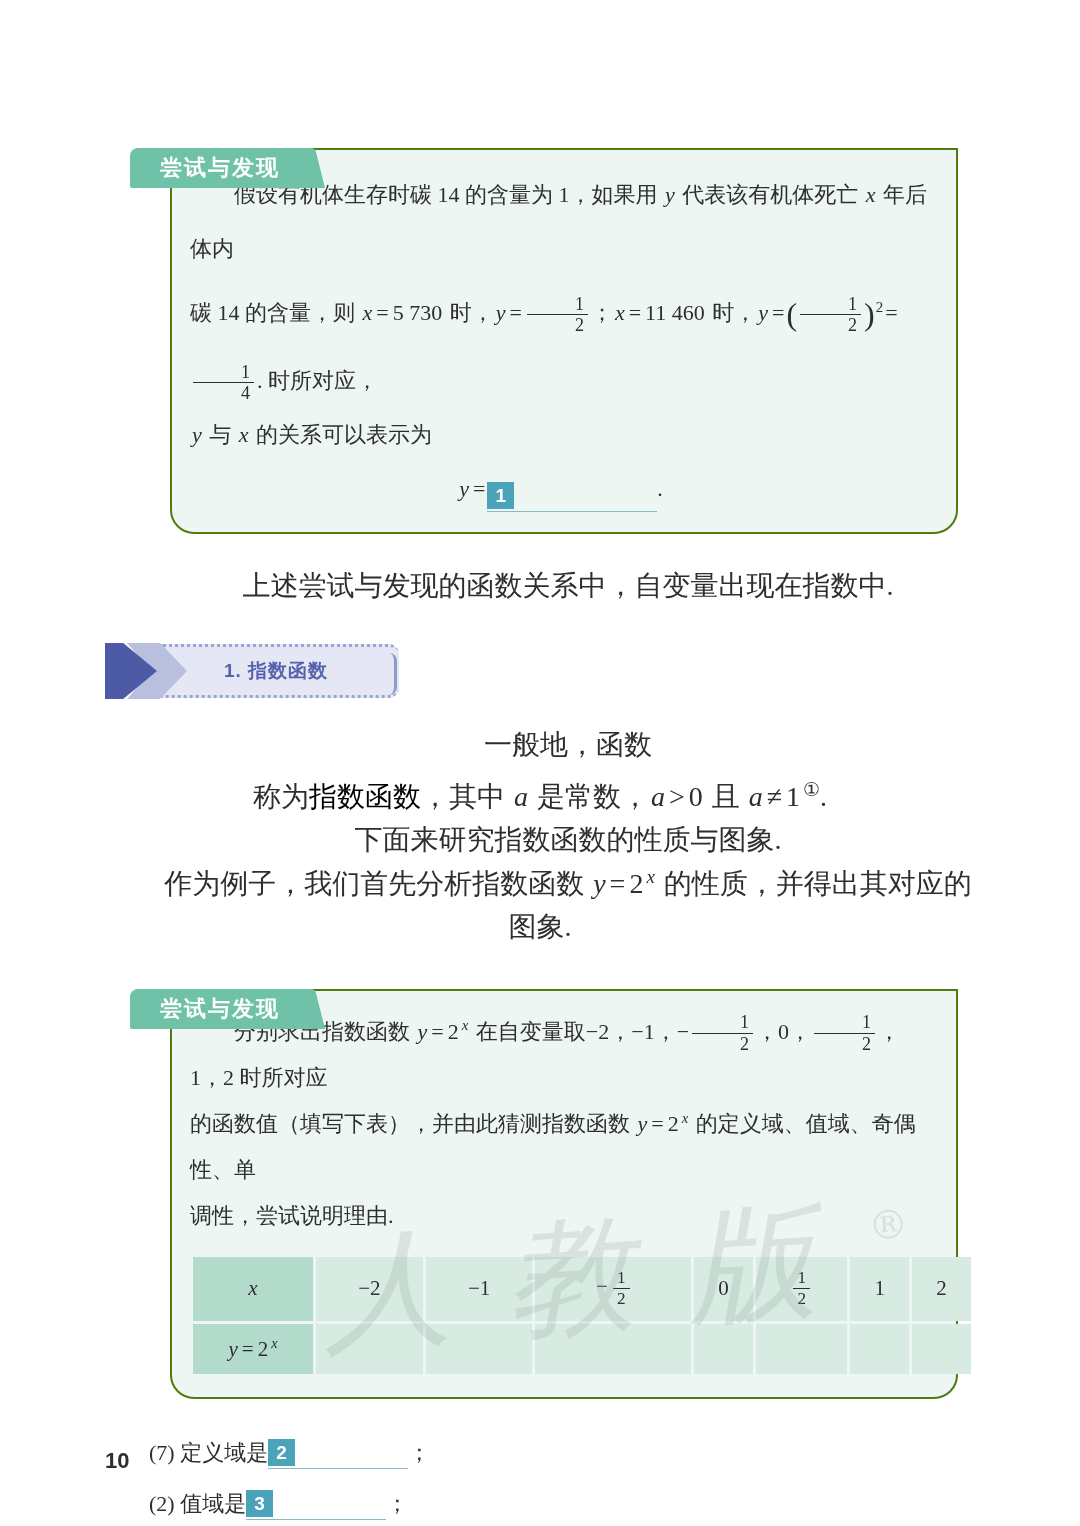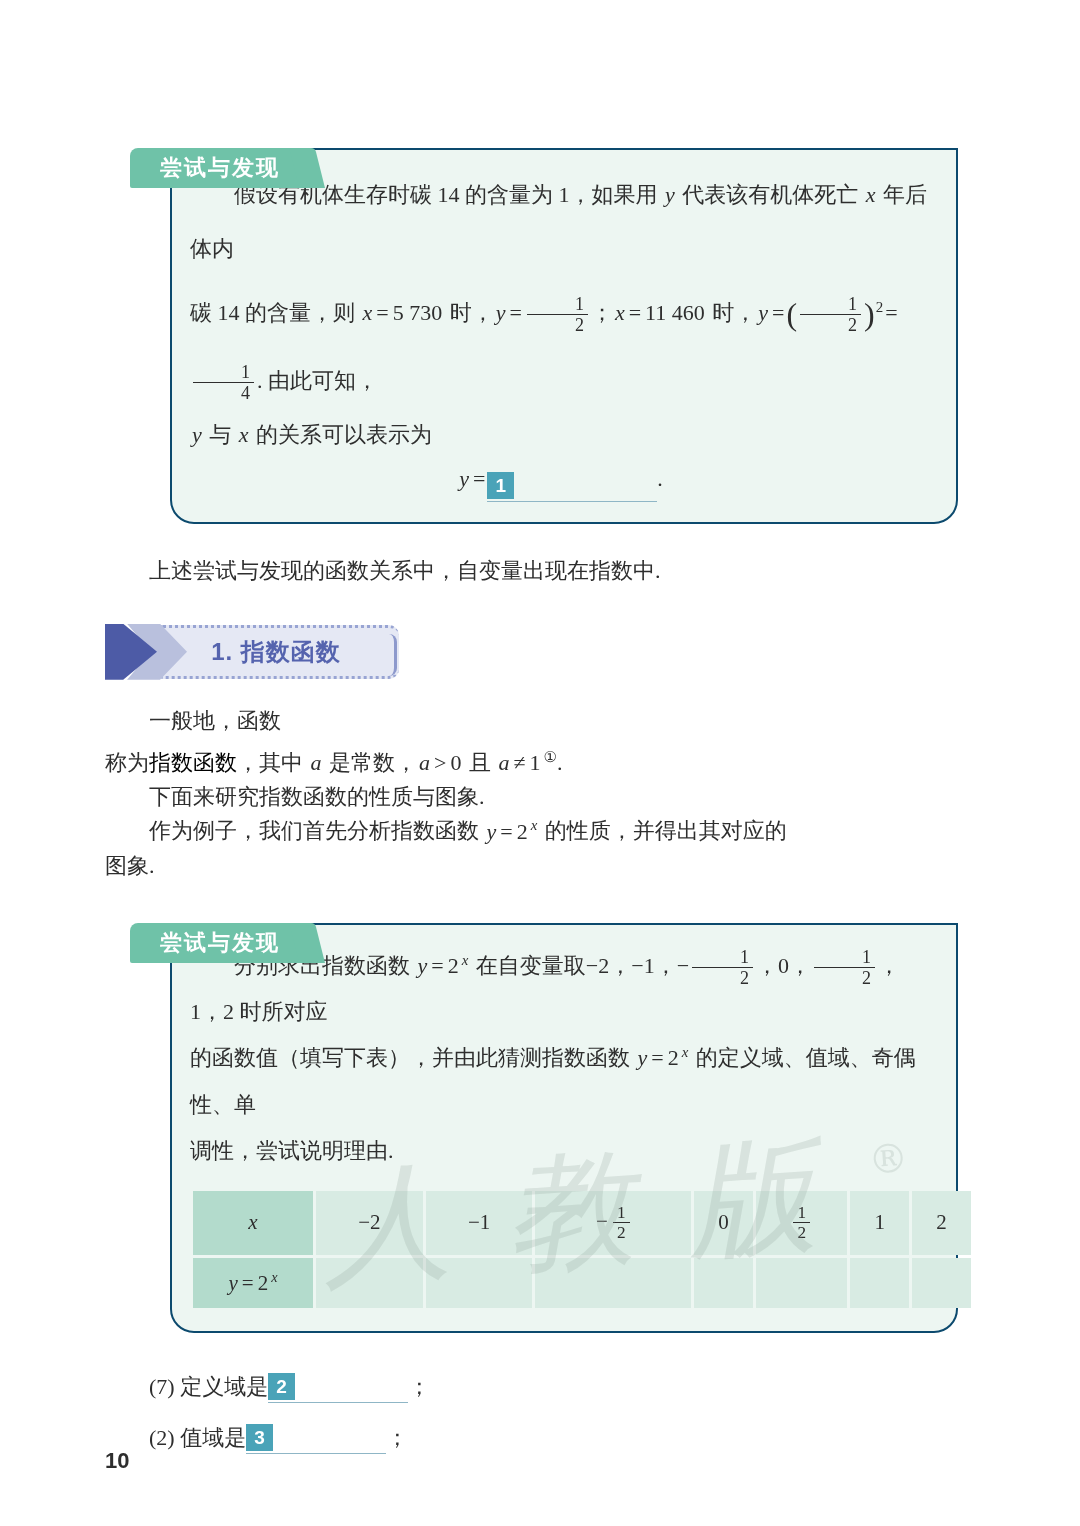--- a/index.html
+++ b/index.html
@@ -25,31 +25,31 @@
     display:flex; align-items:center; padding-left:30px;
     font-family:"Liberation Sans","DejaVu Sans",sans-serif;
     font-weight:bold; font-size:22px; color:#ffffff; letter-spacing:2px;
   }
   .dbox-tab::after {
     content:""; position:absolute; top:0; right:-12px; width:26px; height:100%;
     background:#6fc2a8; transform:skewX(14deg); border-radius:0 4px 0 0;
   }
   .dbox-body {
     position:relative; z-index:2; margin-top:40px;
-    background:#edf6f2; border:2px solid #0c4a6e;
+    background:#edf6f2; border:2px solid #4d7c0f;
     border-radius:24px; border-top-right-radius:0;
     padding:18px 26px 20px 18px;
   }
 
   
-  .p { font-size:22px; line-height:1.55; }
+  .p { font-size:28px; line-height:1.55;text-align:center; }
   .indent { text-indent:2em; }
   .boxp1 { font-size:22px; line-height:2.45; text-indent:2em; }
   .boxp2 { font-size:22px; line-height:2.1; text-indent:2em; }
-  .centerline { text-align:center; font-size:22px; margin-top:4px; }
+  .centerline { text-align:center; font-size:22px; margin-top:14px; }
   .mt30 { margin-top:30px; } .mt22 { margin-top:22px; } .mt14 { margin-top:14px; } .mt8 { margin-top:8px; }
 
   
   .mi { font-style:italic; padding:0 2px; }
   .mn { padding:0 2px; }
   .msup { font-size:0.68em; vertical-align:super; padding-left:1px; }
   .frac { display:inline-flex; flex-direction:column; text-align:center;
           vertical-align:middle; font-size:0.82em; line-height:1.15; margin:0 3px; }
   .frac .fn { border-bottom:1.5px solid #2e2e2e; padding:0 4px; }
   .frac .fd { padding:0 4px; }
@@ -68,21 +68,21 @@
   .badge { position:relative; height:60px; margin-top:34px; }
   .badge-pill {
     position:absolute; left:48px; top:3px; width:246px; height:54px;
     background:#e5e8f4; border-top:3px dotted #98a4d3; border-bottom:3px dotted #98a4d3;
     border-radius:10px; display:flex; align-items:center; justify-content:center;
   }
   .badge-fold { position:absolute; right:2px; top:6px; width:12px; height:42px;
     border-right:3px solid #8d99cc; border-radius:0 8px 8px 0; }
   .badge-label {
     font-family:"Liberation Sans","DejaVu Sans",sans-serif;
-    font-weight:bold; font-size:24px; color:#5563ae; letter-spacing:1px;
+    font-weight:bold; font-size:19px; color:#5563ae; letter-spacing:1px;
   }
   .badge-arrow-light { position:absolute; left:22px; top:2px; width:60px; height:56px;
     background:#b9c0dd; clip-path:polygon(0 0,55% 0,100% 50%,55% 100%,0 100%,40% 50%); }
   .badge-arrow-dark { position:absolute; left:0; top:2px; width:52px; height:56px;
     background:#4d5ba6; clip-path:polygon(0 0,35% 0,100% 50%,35% 100%,0 100%); }
 
   
   .vtable { width:784px; border-collapse:separate; border-spacing:3px;
             margin:14px auto 0 auto; background:transparent; }
   .vtable td { text-align:center; vertical-align:middle; font-size:21px; }
@@ -122,21 +122,21 @@
       <div class="dbox-body">
         <div class="boxp1"><span>假设有机体生存时碳 14 的含量为 1，如果用 </span><span class="mi">y</span><span> 代表该有机体死亡 </span><span class="mi">x</span><span> 年后体内</span><br><span>碳 14 的含量，则 </span><span class="mi">x</span><span class="mn">=</span><span class="mn">5 730</span><span> 时，</span><span class="mi">y</span><span class="mn">=</span><span class="frac">
               <span class="fn">1</span>
               <span class="fd">2</span>
             </span><span>；</span><span class="mi">x</span><span class="mn">=</span><span class="mn">11 460</span><span> 时，</span><span class="mi">y</span><span class="mn">=</span><span class="paren">(</span><span class="frac">
               <span class="fn">1</span>
               <span class="fd">2</span>
             </span><span class="paren">)</span><span class="msup">2</span><span class="mn">=</span><span class="frac">
               <span class="fn">1</span>
               <span class="fd">4</span>
-            </span><span>. 由此可知，</span><br><span class="mi">y</span><span> 与 </span><span class="mi">x</span><span> 的关系可以表示为</span></div>
+            </span><span>. 时所对应，</span><br><span class="mi">y</span><span> 与 </span><span class="mi">x</span><span> 的关系可以表示为</span></div>
         <div class="centerline"><span class="mi">y</span><span class="mn">=</span><span class="blank" style="width: 170px;"><span class="chip">1</span></span><span>.</span></div>
       </div>
     </div>
 
     <p class="p indent mt30">上述尝试与发现的函数关系中，自变量出现在指数中.</p>
 
     <div class="badge">
       <div class="badge-pill">
         <span class="badge-label">1. 指数函数</span>
         <span class="badge-fold"></span>

